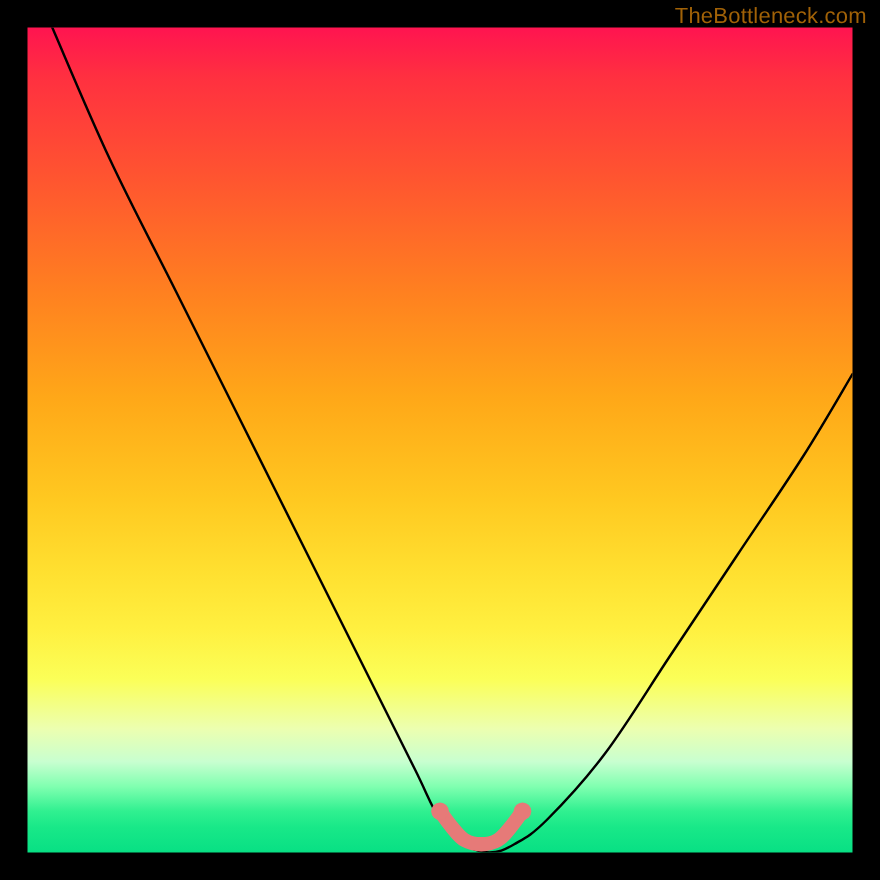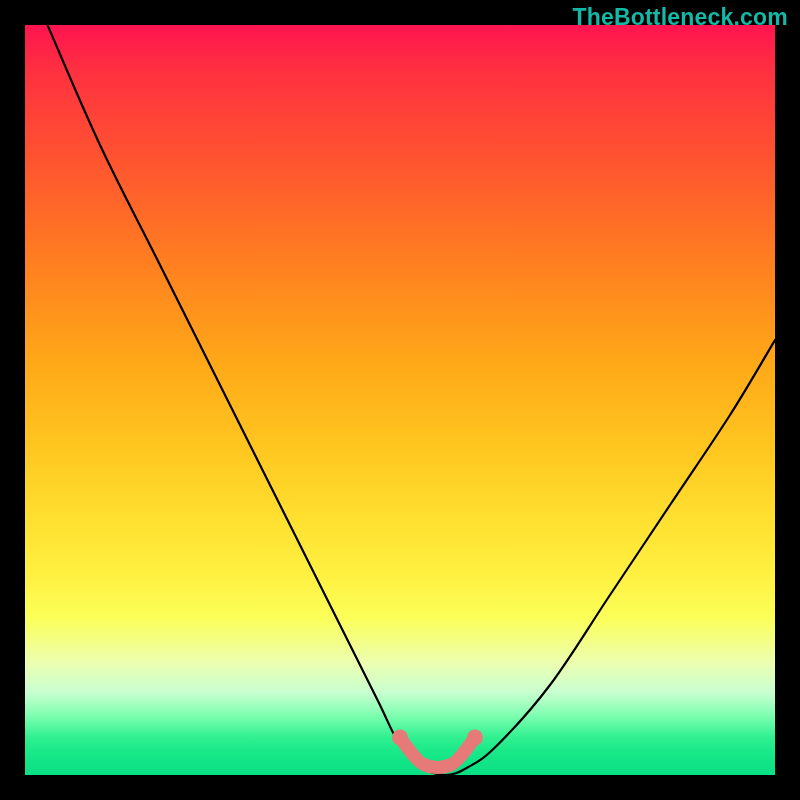--- a/index.html
+++ b/index.html
@@ -38,23 +38,23 @@
       #80ffb0 92%,
       #30f090 95%,
       #18e888 97%,
       #08e084 100%
     );
   }
   .watermark {
     position: absolute;
     top: 4px;
     right: 12px;
-    color: #14b8a6;
-    font-size: 23px;
-    font-weight: 700;
+    color: #a16207;
+    font-size: 20px;
+    font-weight: 400;
     letter-spacing: 0.2px;
     user-select: none;
   }
   svg.curve {
     position: absolute;
     left: 0;
     top: 0;
     width: 750px;
     height: 750px;
   }

